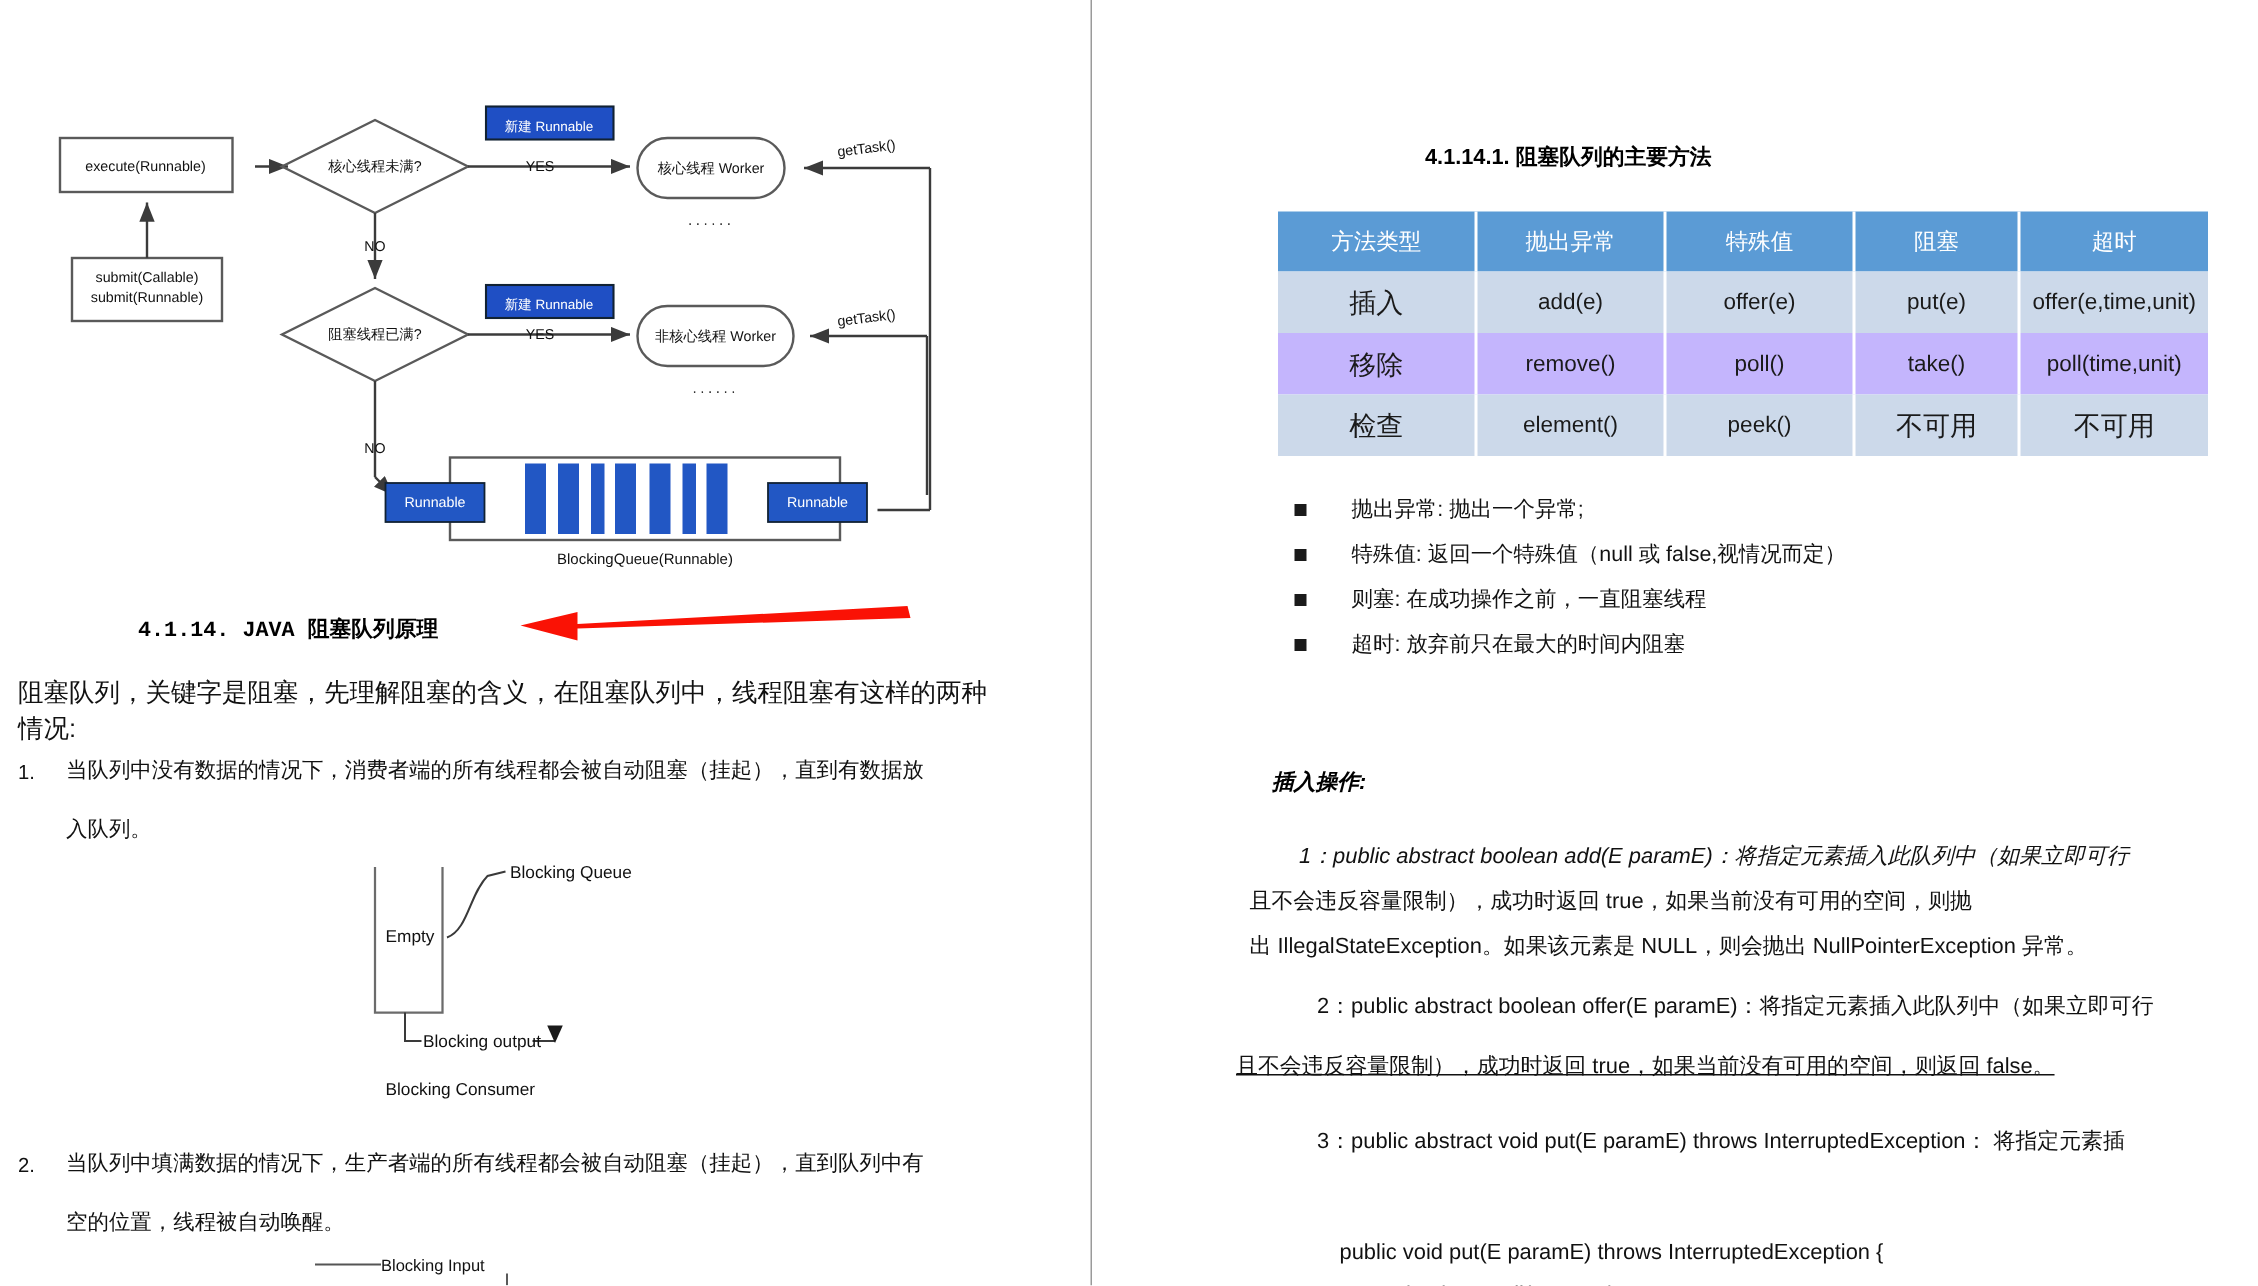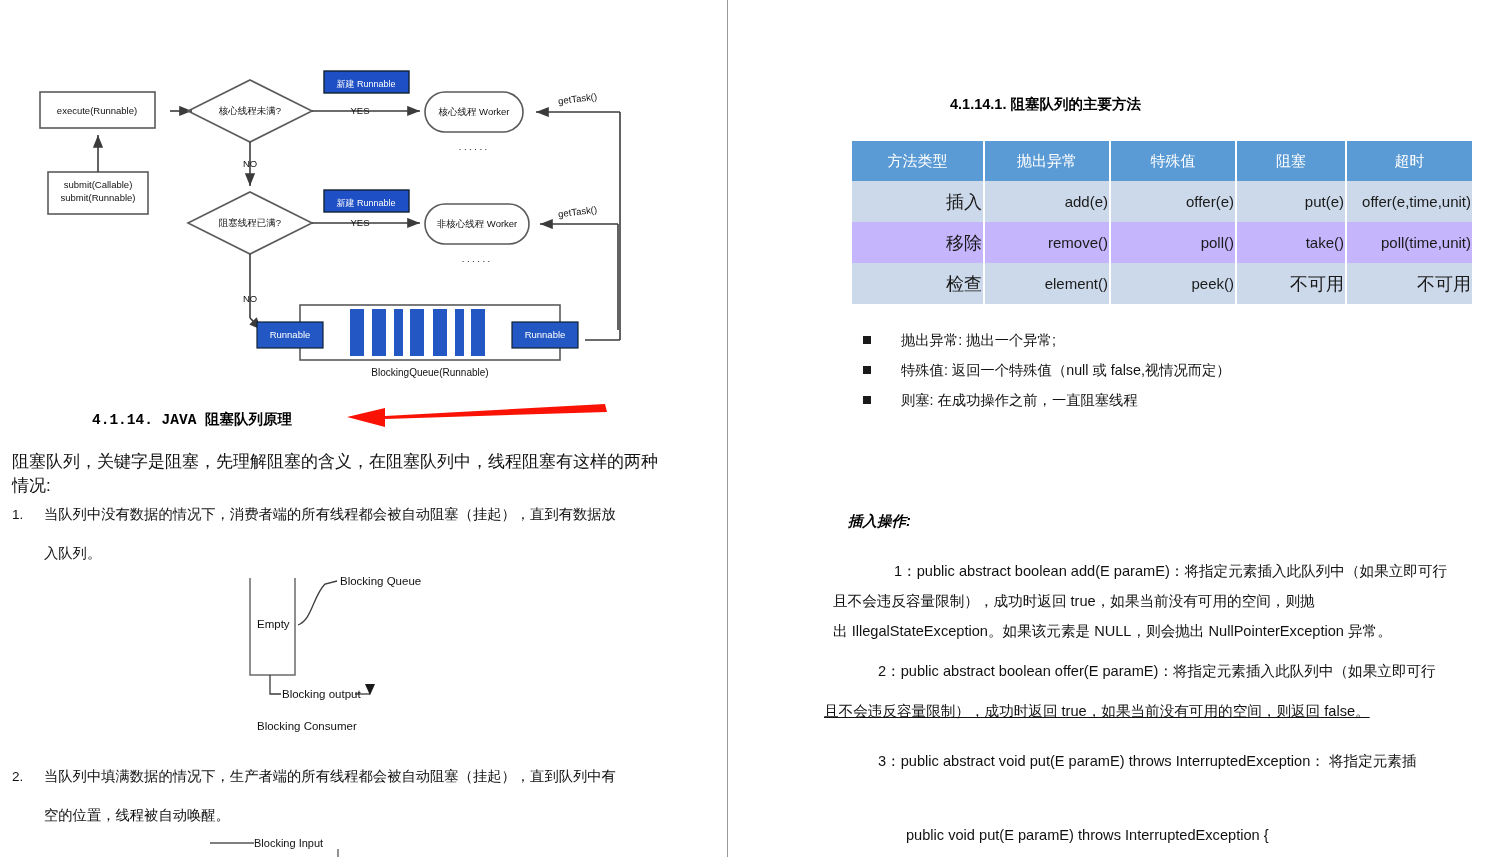--- a/index.html
+++ b/index.html
@@ -26,21 +26,21 @@
   .right{position:absolute;left:728px;top:0;width:777px;height:857px;}
   .rsec-head{position:absolute;font-weight:bold;font-size:14.5px;white-space:nowrap;}
 
   table.mtable{position:absolute;left:124px;top:141px;width:620px;border-collapse:collapse;
                table-layout:fixed;}
   table.mtable th{background:#5b9bd5;color:#ffffff;font-weight:normal;
                   font-family:"Liberation Serif","DejaVu Serif",serif;
                   font-size:15px;text-align:center;height:38px;
                   border-right:2px solid #ffffff;}
   table.mtable th:last-child{border-right:none;}
-  table.mtable td{text-align:right;height:39px;font-size:15px;color:#1a1a1a;
+  table.mtable td{text-align:center;height:39px;font-size:15px;color:#1a1a1a;
                   border-right:2px solid #ffffff;}
   table.mtable td:last-child{border-right:none;}
   table.mtable td.zh{font-family:"Liberation Serif","DejaVu Serif",serif;font-size:18px;}
   table.mtable tr.r-odd td{background:#ccd9ea;}
   table.mtable tr.r-even td{background:#c4b5fd;}
 
   ul.bullets{position:absolute;left:135px;top:325px;margin:0;padding:0;list-style:none;}
   ul.bullets li{font-size:14.3px;line-height:30px;color:#111;position:relative;padding-left:38px;}
   ul.bullets li .sq{position:absolute;left:0;top:11px;width:8px;height:8px;background:#1a1a1a;}
 
@@ -228,30 +228,34 @@
         <span>抛出异常: 抛出一个异常;</span>
       </li>
       <li>
         <span class="sq"></span>
         <span>特殊值: 返回一个特殊值（null 或 false,视情况而定）</span>
       </li>
       <li>
         <span class="sq"></span>
         <span>则塞: 在成功操作之前，一直阻塞线程</span>
       </li>
+      <li>
+        <span class="sq"></span>
+        <span>超时: 放弃前只在最大的时间内阻塞</span>
+      </li>
     </ul>
 
     <div class="ins-title">插入操作:</div>
 
-    <div class="rpara" style="left:166px;top:556px;">1：public abstract boolean add(E paramE)：将指定元素插入此队列中（如果立即可行</div>
+    <div class="rpara" style="left:138px;top:556px;font-style:italic;">1：public abstract boolean add(E paramE)：将指定元素插入此队列中（如果立即可行</div>
     <div class="rpara" style="left:105px;top:586px;">且不会违反容量限制），成功时返回 true，如果当前没有可用的空间，则抛</div>
     <div class="rpara" style="left:105px;top:616px;">出 IllegalStateException。如果该元素是 NULL，则会抛出 NullPointerException 异常。</div>
 
     <div class="rpara" style="left:150px;top:656px;">2：public abstract boolean offer(E paramE)：将指定元素插入此队列中（如果立即可行</div>
     <div class="rpara" style="left:96px;top:696px;text-decoration:underline;">且不会违反容量限制），成功时返回 true，如果当前没有可用的空间，则返回 false。</div>
 
     <div class="rpara" style="left:150px;top:746px;">3：public abstract void put(E paramE) throws InterruptedException：  将指定元素插</div>
 
-    <div class="code" style="left:178px;top:820px;">public void put(E paramE) throws InterruptedException {</div>
+    <div class="code" style="left:165px;top:820px;">public void put(E paramE) throws InterruptedException {</div>
     <div class="code" style="left:202px;top:848px;">checkNotNull(paramE);</div>
 
   </div>
 </div>
 
 </body></html>

